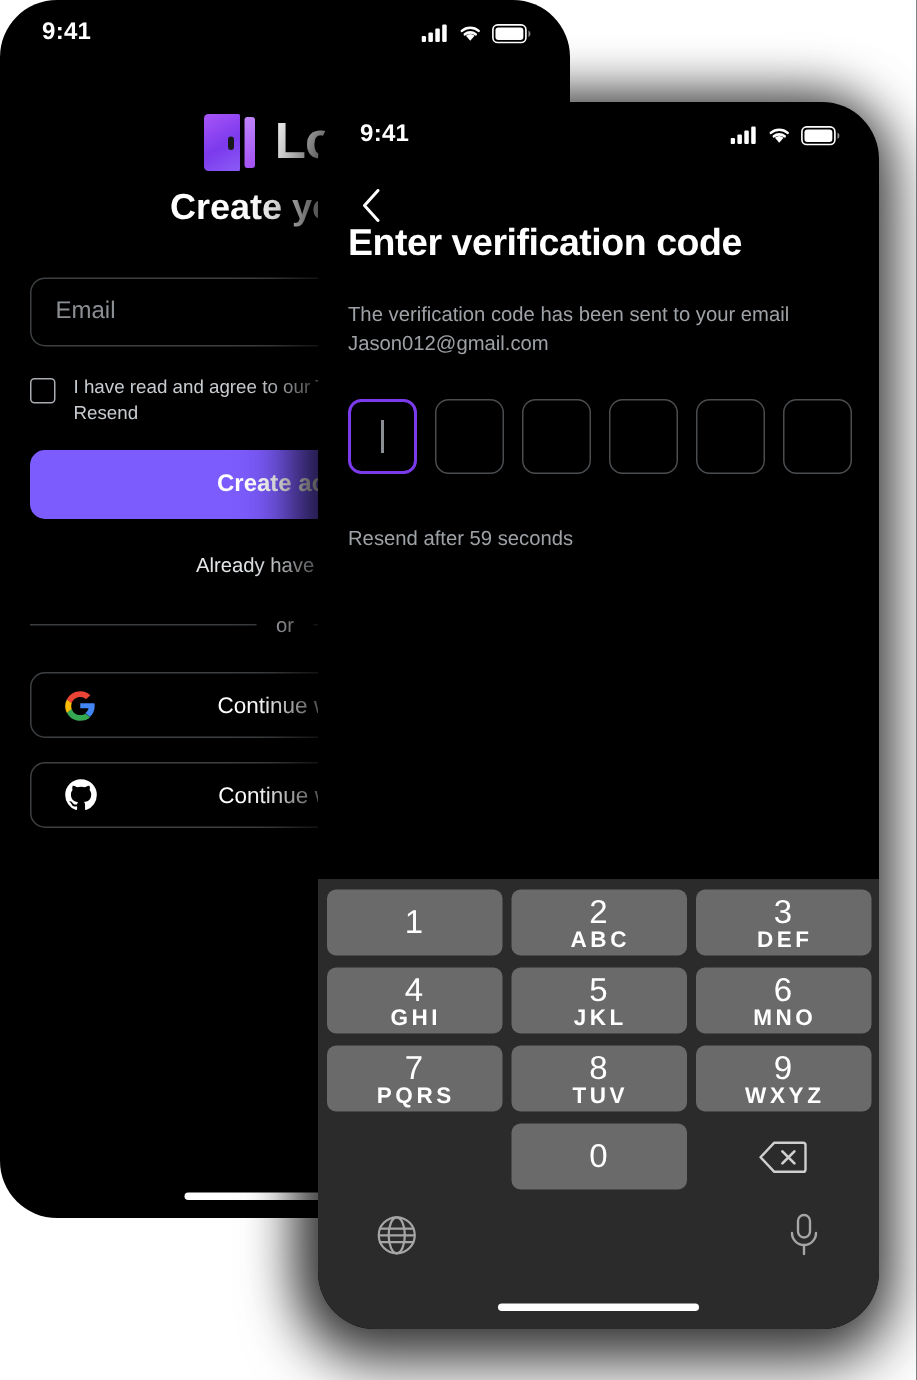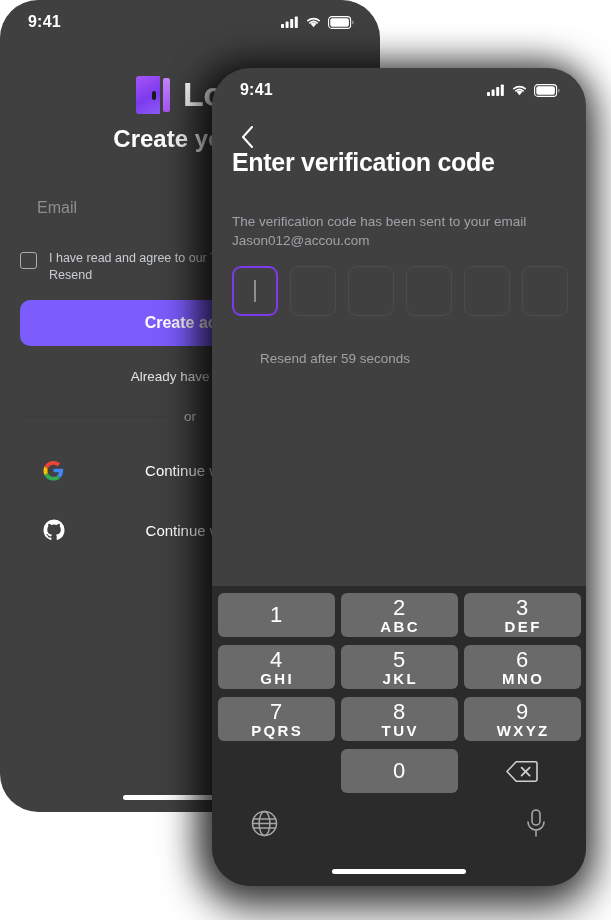--- a/index.html
+++ b/index.html
@@ -9,21 +9,21 @@
     height: 920px;
     background: #ffffff;
     font-family: "Liberation Sans", sans-serif;
     overflow: hidden;
     position: relative;
   }
 
   
   .phone {
     position: absolute;
-    background: #404040;
+    background: #000000;
     overflow: hidden;
   }
 
   #phone-back {
     left: 0;
     top: 0;
     width: 380px;
     height: 812px;
     border-radius: 38px;
   }
@@ -242,21 +242,21 @@
     left: 20px;
     top: 80px;
     color: #ffffff;
     font-size: 25px;
     font-weight: bold;
     letter-spacing: -0.3px;
   }
   .otp-sub {
     position: absolute;
     left: 20px;
-    top: 144px;
+    top: 132px;
     width: 335px;
     color: #9ea2a6;
     font-size: 13.5px;
     line-height: 19px;
   }
 
   .otp-row {
     position: absolute;
     left: 20px;
     top: 198px;
@@ -281,21 +281,20 @@
     height: 22px;
     background: #8b8f93;
   }
 
   .resend-text {
     position: absolute;
     left: 20px;
     top: 283px;
     color: #9ea2a6;
     font-size: 13.5px;
-    margin-left: 28px;
   }
 
   
   .keyboard {
     position: absolute;
     left: 0; right: 0; bottom: 0;
     height: 300px;
     background: #2b2b2b;
     padding: 7px 5px 0 5px;
   }
@@ -461,21 +460,21 @@
   <div class="back-arrow">
     <svg width="13" height="22" viewBox="0 0 13 22">
       <path d="M11 1 2 11l9 10" stroke="#ffffff" stroke-width="2" fill="none" stroke-linecap="round" stroke-linejoin="round"></path>
     </svg>
   </div>
 
   <div class="otp-title">Enter verification code</div>
 
   <div class="otp-sub">
     <span>The verification code has been sent to your email</span><br>
-    <span>Jason012@accou.com</span>
+    <span>Jason012@gmail.com</span>
   </div>
 
   <div class="otp-row" id="otp-row">
       <div class="otp-box active">
         <div class="caret"></div>
       </div>
       <div class="otp-box"></div>
       <div class="otp-box"></div>
       <div class="otp-box"></div>
       <div class="otp-box"></div>

